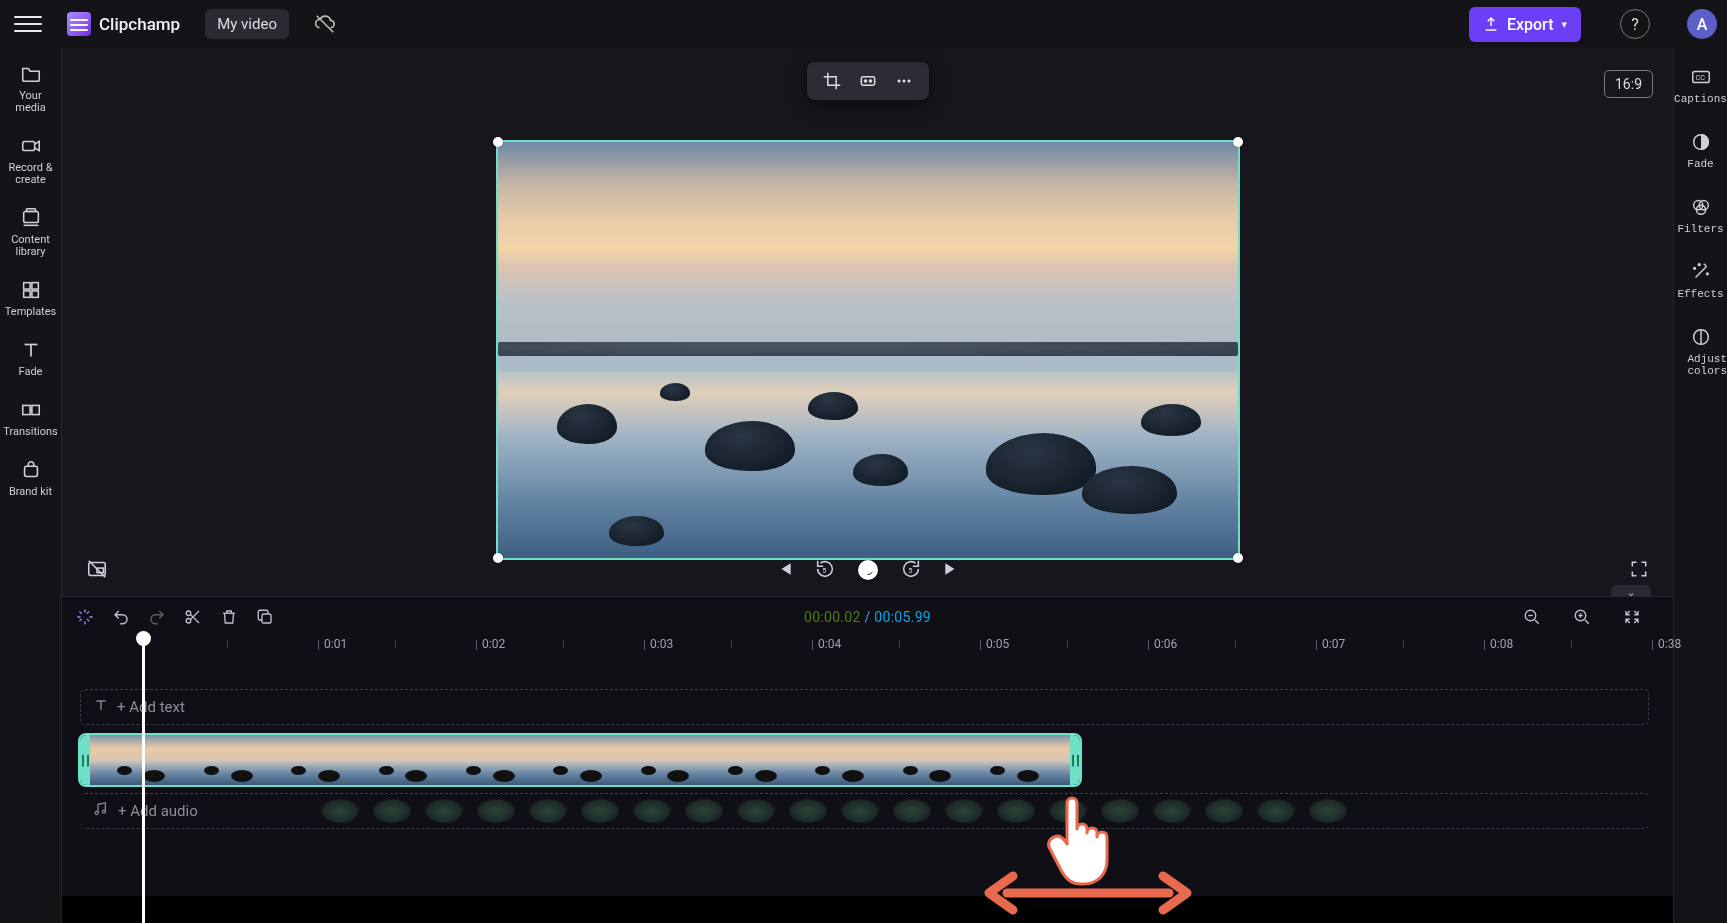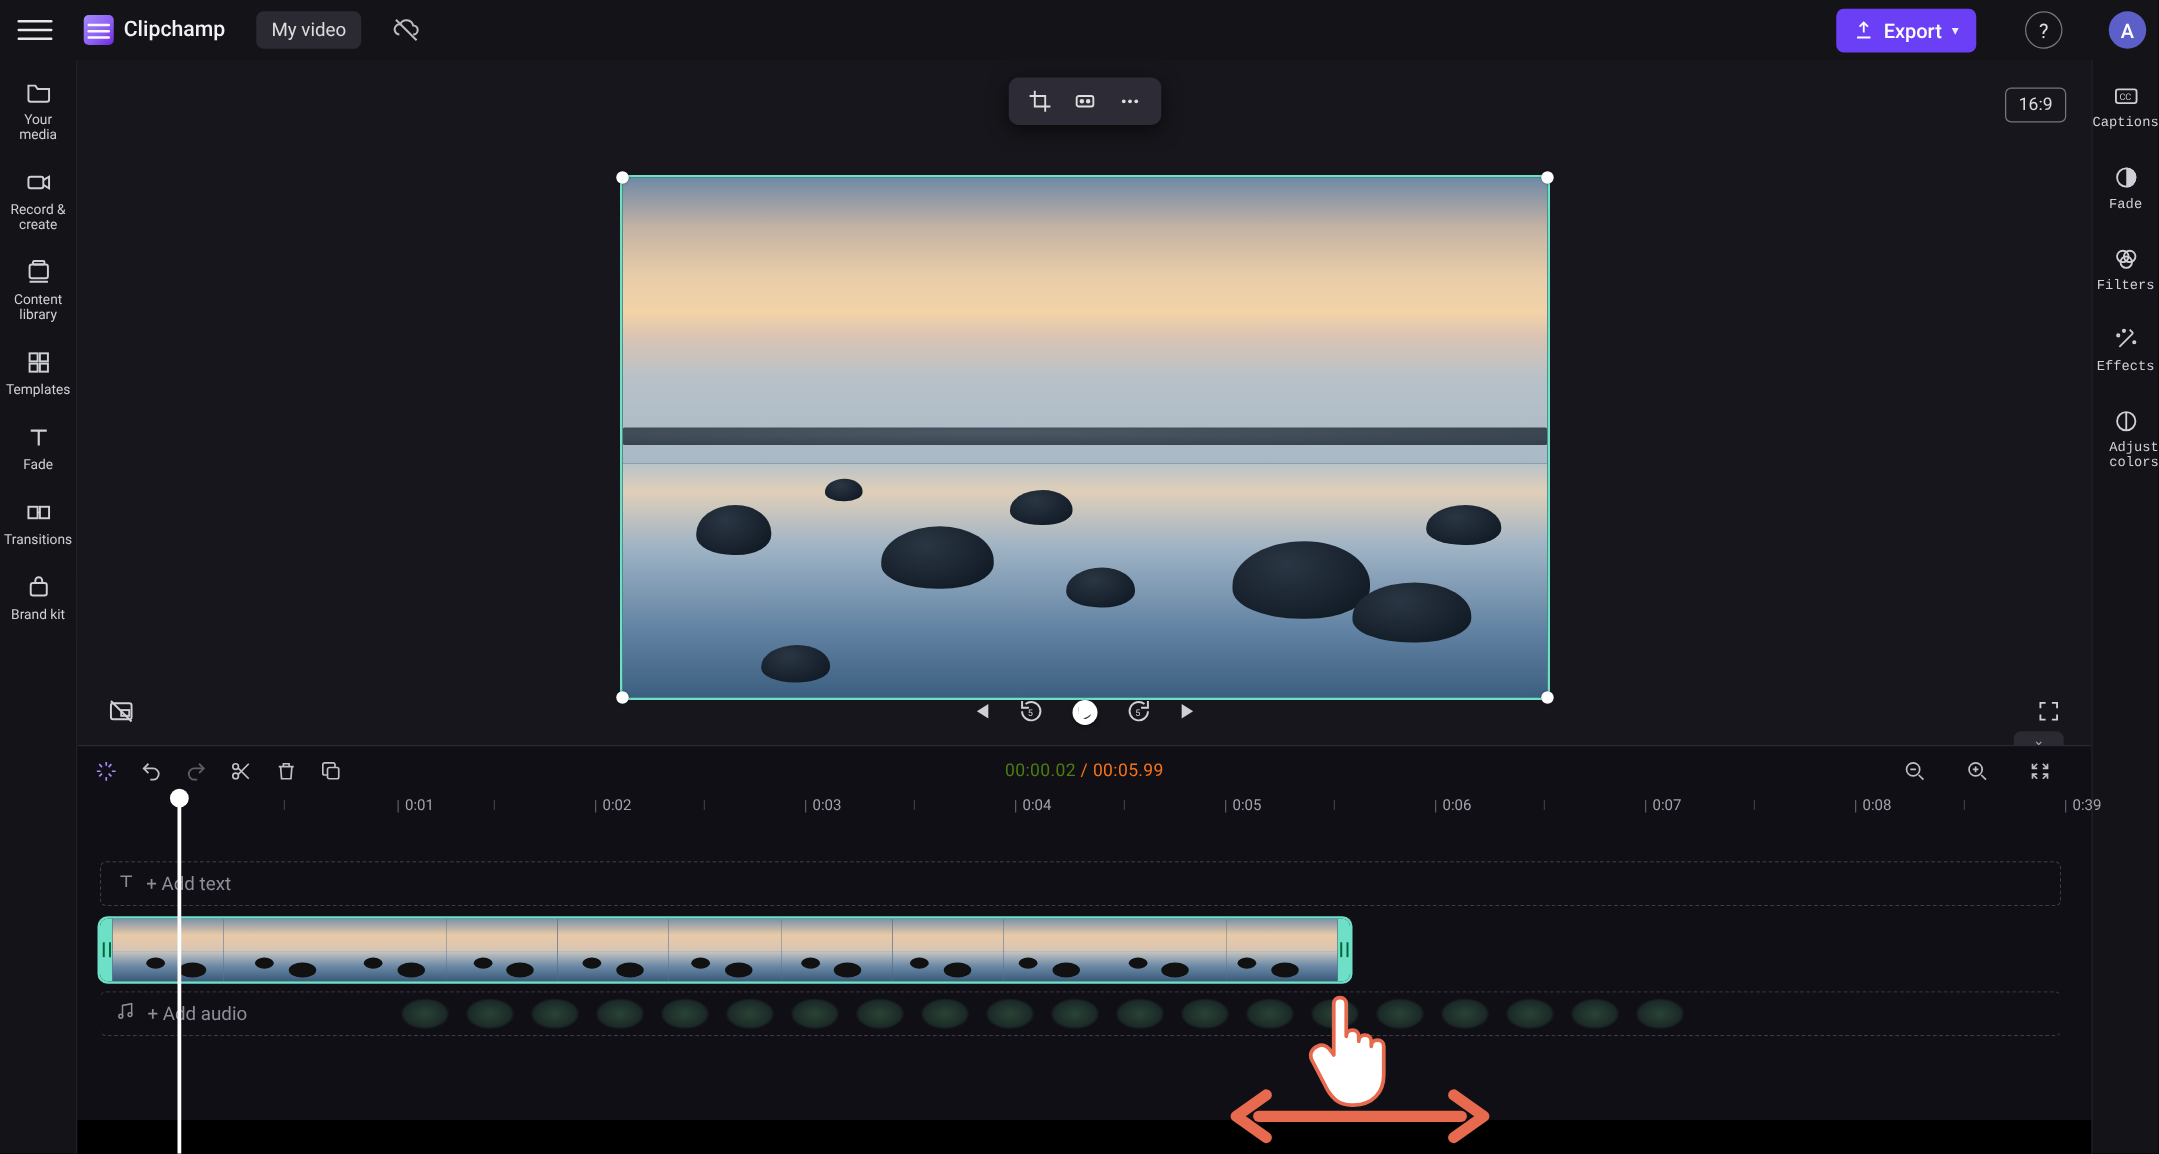--- a/index.html
+++ b/index.html
@@ -61,21 +61,21 @@
 .pc-btn { color:#cfcfd7; cursor:pointer; display:flex; align-items:center; justify-content:center; }
 .play-main { color:#fff; }
 .timeline-caret-down { position:absolute; right:22px; bottom:-3px; width:40px; height:14px; background:#2b2a33; border-radius:6px 6px 0 0; display:flex; align-items:center; justify-content:center; color:#aaa; font-size:11px; cursor:pointer; }
 
 
 .timeline { position:absolute; top:596px; left:62px; right:54px; bottom:0; background:#100f15; border-top:1px solid #2a2933; }
 .tl-toolbar { height:40px; display:flex; align-items:center; padding:0 14px; }
 .tl-tool { color:#bfbfca; margin-right:18px; cursor:pointer; display:flex; align-items:center; justify-content:center; }
 .timecode { position:absolute; left:50%; transform:translateX(-50%); font-size:14px; letter-spacing:.3px; }
 .timecode .cur { color:#4d7c0f; }
-.timecode .total { color:#f97316; }
+.timecode .total { color:#0ea5e9; }
 .tl-right-tools { margin-left:auto; display:flex; gap:14px; }
 .ruler { position:relative; height:28px; padding-left:18px; }
 .ruler .tick { position:absolute; top:0; font-size:12px; color:#a2a2ae; display:flex; align-items:flex-start; }
 .ruler .tick::before{content:"";display:block;width:1px;height:10px;background:#5a5a67;margin-right:5px;margin-top:3px;}
 .ruler .minor { position:absolute; top:3px; width:1px; height:8px; background:#3a3a44; }
 
 .playhead { position:absolute; top:38px; bottom:0; left:80px; width:0; border-left:3px solid #fff; z-index:20; }
 .playhead::before{content:"";position:absolute;top:-4px;left:-9px;width:15px;height:15px;border-radius:50%;background:#fff;}
 
 .tracks { position:absolute; top:74px; left:18px; right:24px; }
@@ -445,21 +445,21 @@
 
   <div class="ruler">
     <span class="tick" style="left:256px">0:01</span>
     <span class="tick" style="left:414px">0:02</span>
     <span class="tick" style="left:582px">0:03</span>
     <span class="tick" style="left:750px">0:04</span>
     <span class="tick" style="left:918px">0:05</span>
     <span class="tick" style="left:1086px">0:06</span>
     <span class="tick" style="left:1254px">0:07</span>
     <span class="tick" style="left:1422px">0:08</span>
-    <span class="tick" style="left:1590px">0:39</span>
+    <span class="tick" style="left:1590px">0:38</span>
     <span class="minor" style="left:165px"></span>
       <span class="minor" style="left:333px"></span>
       <span class="minor" style="left:501px"></span>
       <span class="minor" style="left:669px"></span>
       <span class="minor" style="left:837px"></span>
       <span class="minor" style="left:1005px"></span>
       <span class="minor" style="left:1173px"></span>
       <span class="minor" style="left:1341px"></span>
       <span class="minor" style="left:1509px"></span>
   </div>

